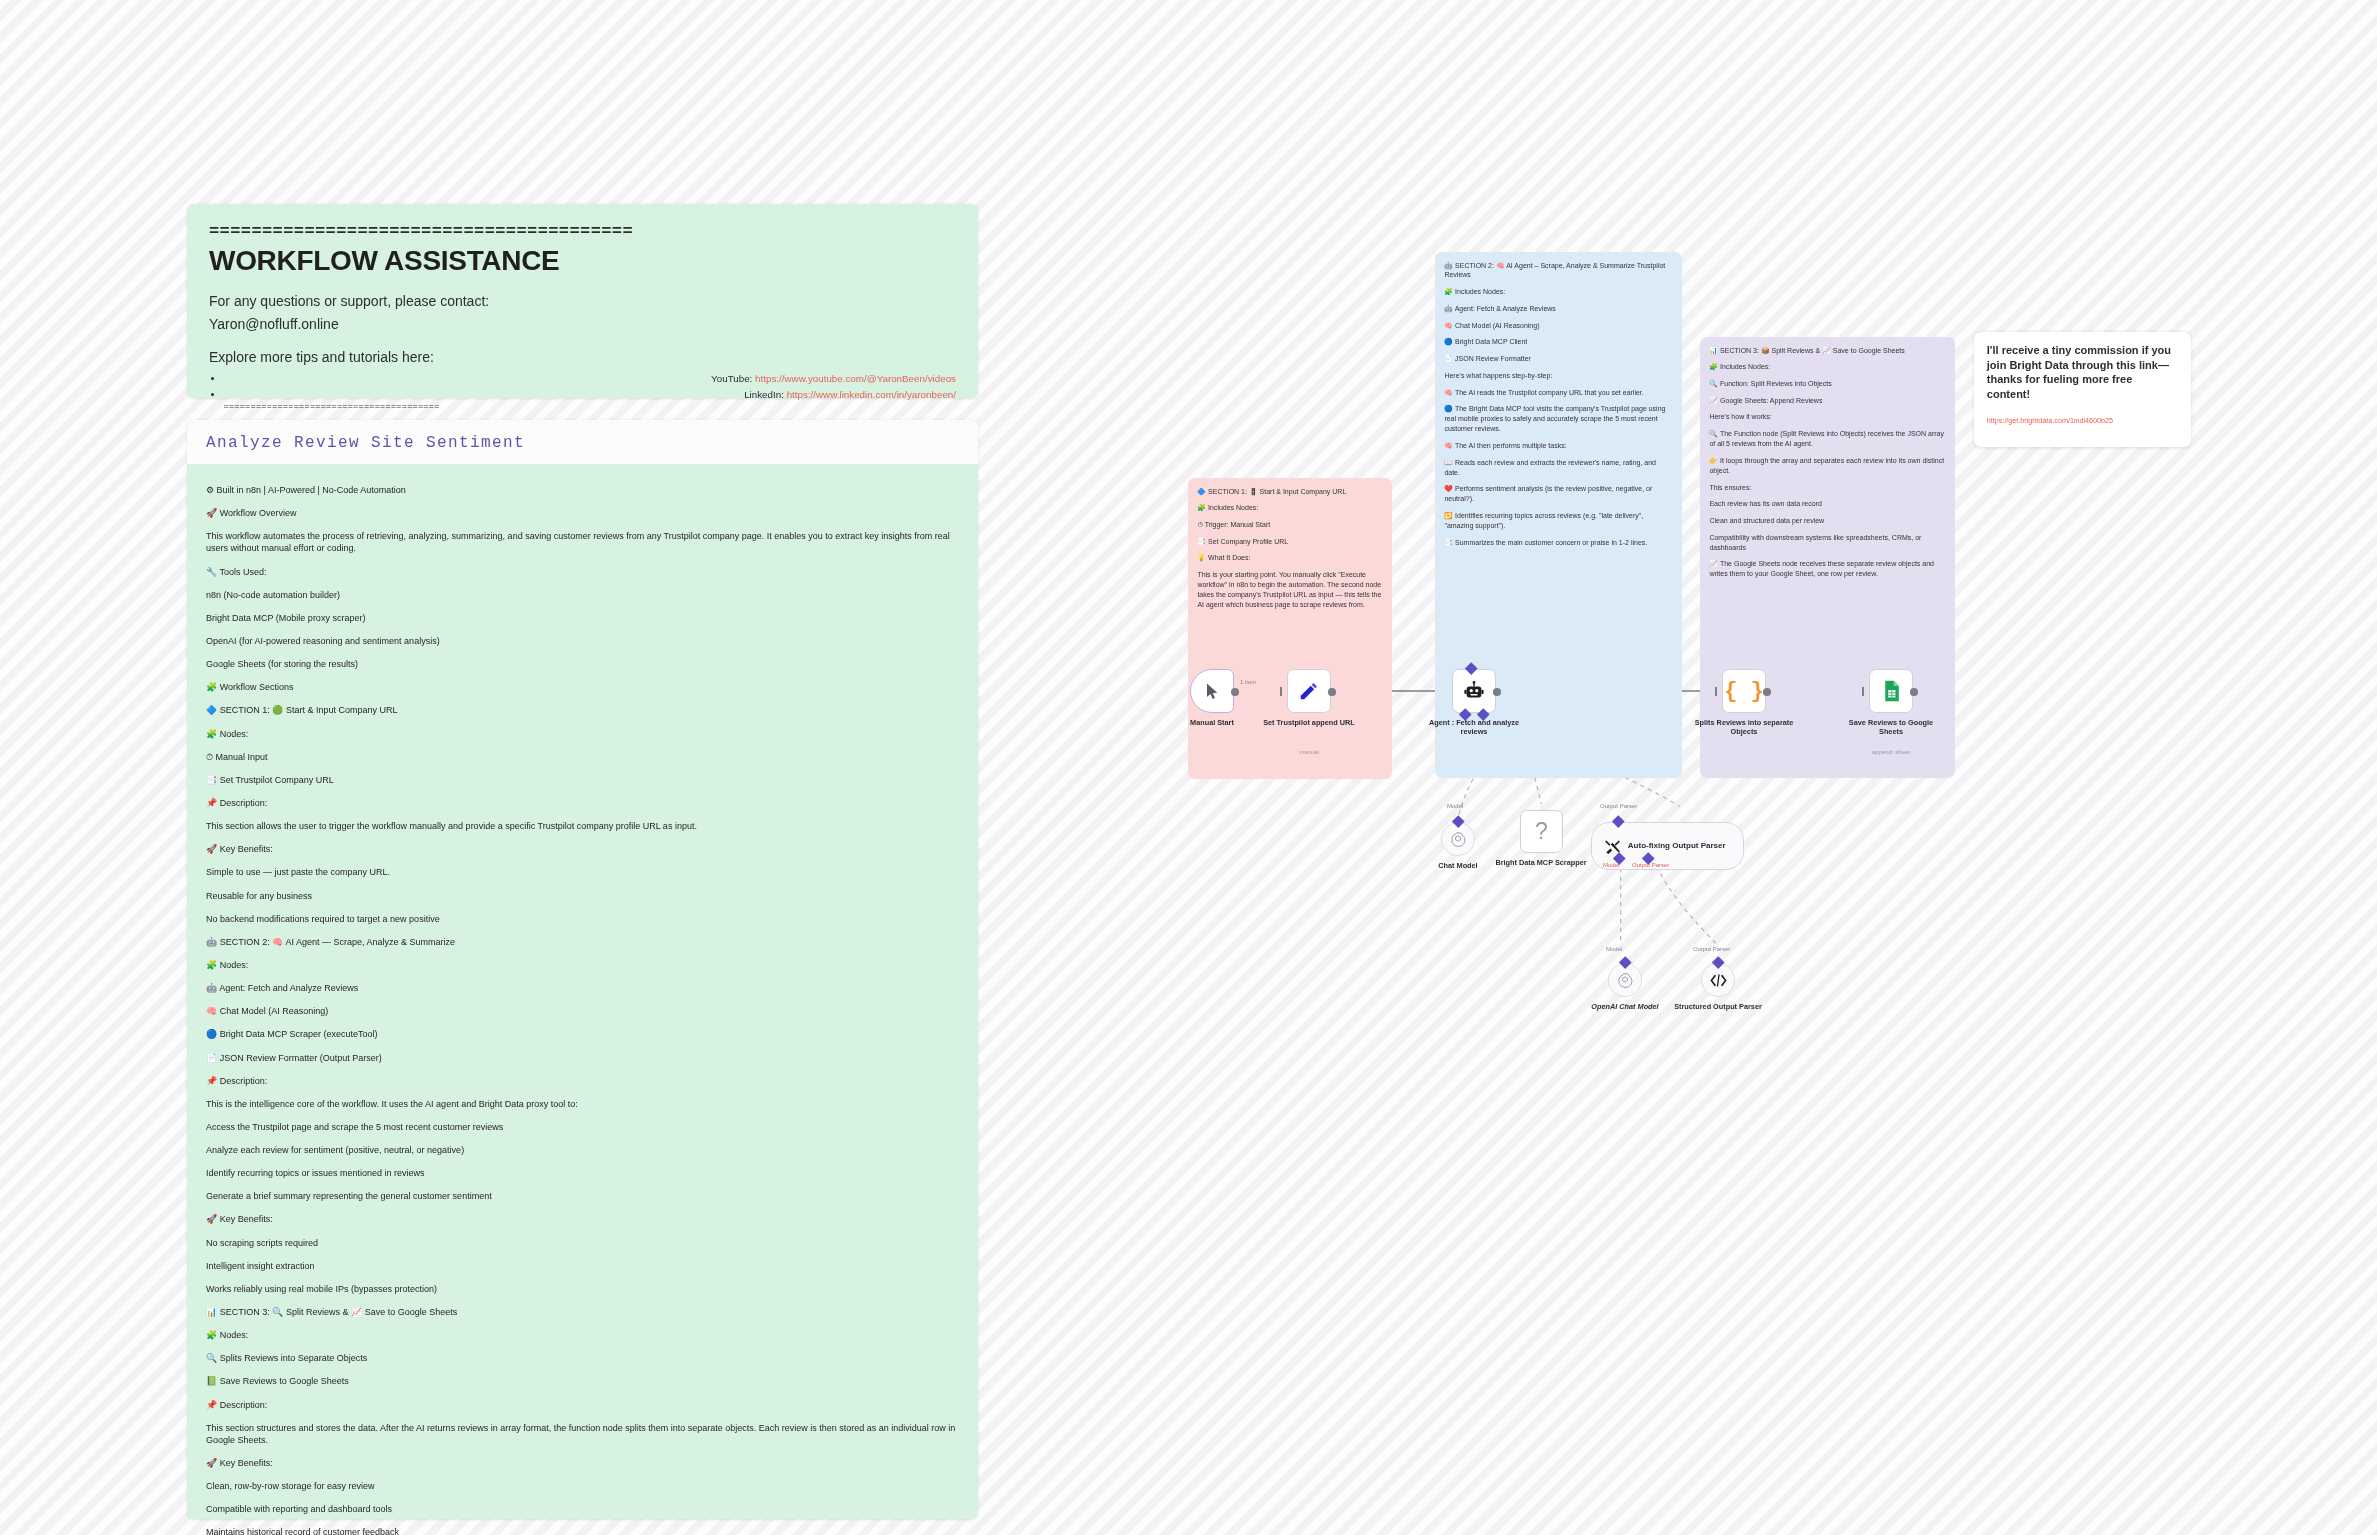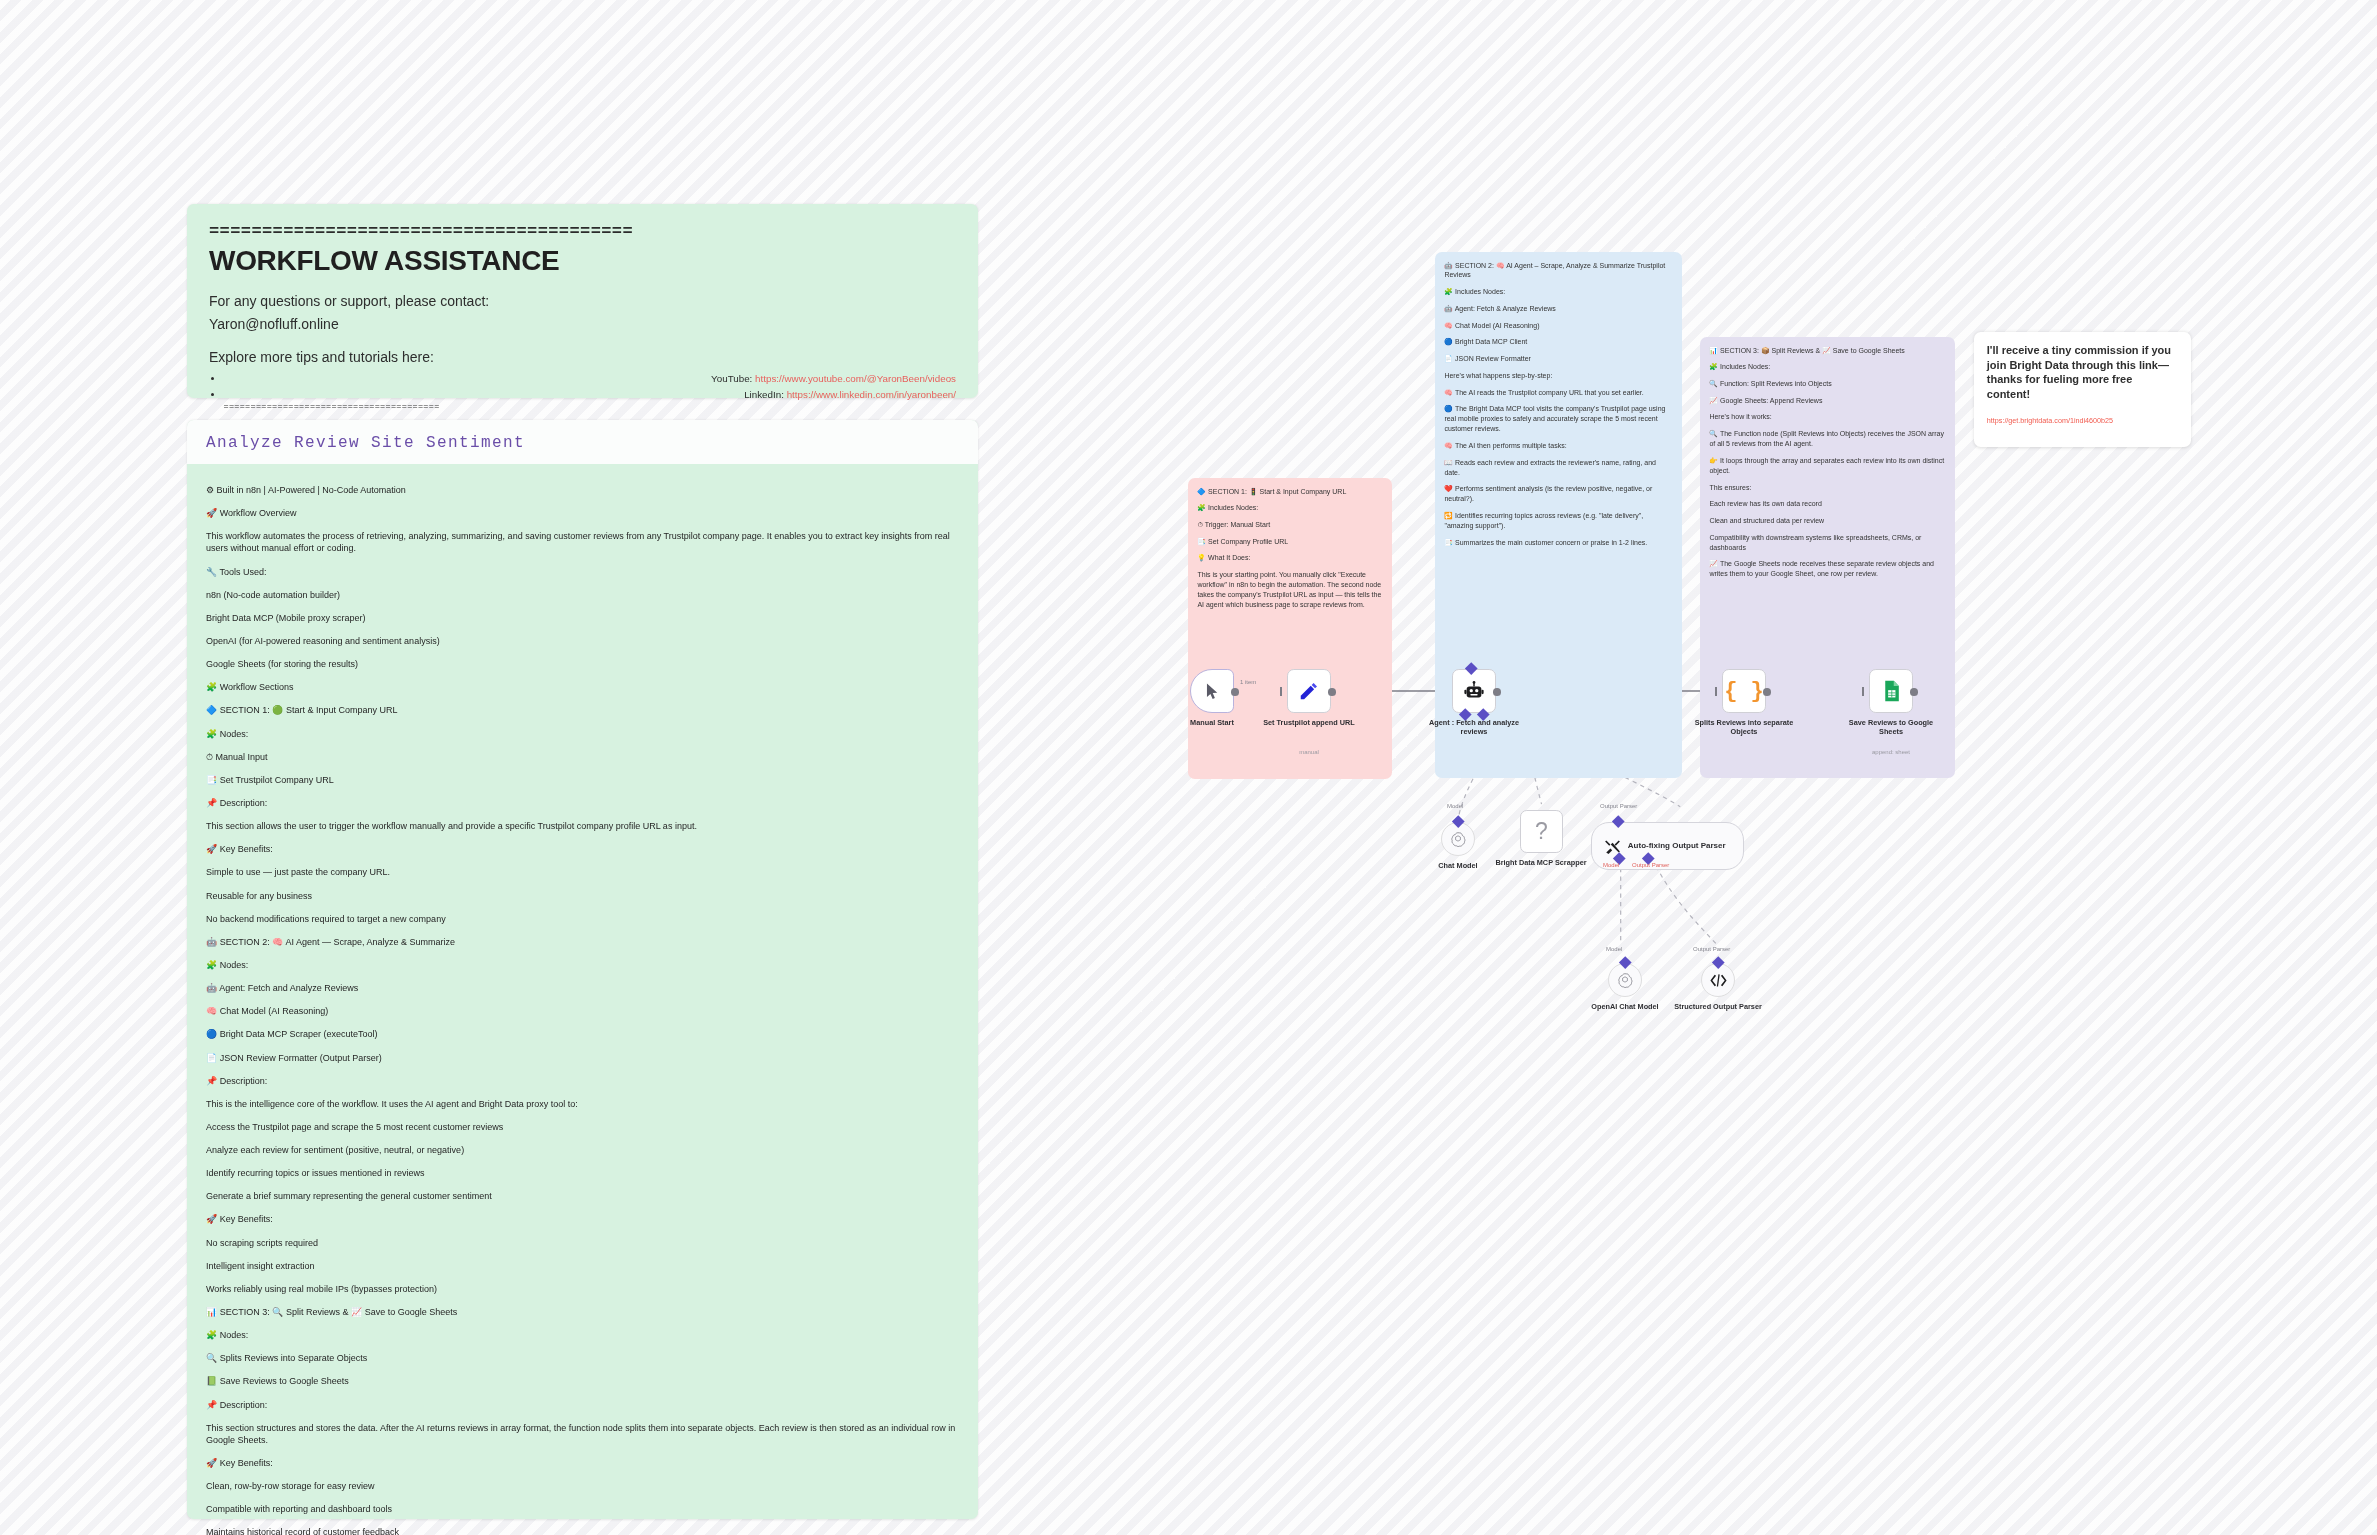--- a/index.html
+++ b/index.html
@@ -161,21 +161,21 @@
         <p class="ln">🧩 Workflow Sections</p>
         <p class="ln">🔷 SECTION 1: 🟢 Start &amp; Input Company URL</p>
         <p class="ln">🧩 Nodes:</p>
         <p class="ln">⏱ Manual Input</p>
         <p class="ln">📑 Set Trustpilot Company URL</p>
         <p class="ln">📌 Description:</p>
         <p class="ln">This section allows the user to trigger the workflow manually and provide a specific Trustpilot company profile URL as input.</p>
         <p class="ln">🚀 Key Benefits:</p>
         <p class="ln">Simple to use — just paste the company URL.</p>
         <p class="ln">Reusable for any business</p>
-        <p class="ln">No backend modifications required to target a new company</p>
+        <p class="ln">No backend modifications required to target a new positive</p>
         <p class="ln">🤖 SECTION 2: 🧠 AI Agent — Scrape, Analyze &amp; Summarize</p>
         <p class="ln">🧩 Nodes:</p>
         <p class="ln">🤖 Agent: Fetch and Analyze Reviews</p>
         <p class="ln">🧠 Chat Model (AI Reasoning)</p>
         <p class="ln">🔵 Bright Data MCP Scraper (executeTool)</p>
         <p class="ln">📄 JSON Review Formatter (Output Parser)</p>
         <p class="ln">📌 Description:</p>
         <p class="ln">This is the intelligence core of the workflow. It uses the AI agent and Bright Data proxy tool to:</p>
         <p class="ln">Access the Trustpilot page and scrape the 5 most recent customer reviews</p>
         <p class="ln">Analyze each review for sentiment (positive, neutral, or negative)</p>
@@ -364,21 +364,21 @@
 
   <div class="conn-label" style="left:1606px;top:946px;">Model</div>
   <div class="node" style="left:1608px;top:963px;">
     <div class="diam" style="left:12.8px;top:-5.1px;"></div>
     <div class="circ">
       <svg width="16" height="16" viewBox="0 0 24 24">
         <path d="M12 2.6c-2 0-3.7 1.2-4.4 2.9-2 .2-3.6 1.8-3.8 3.8-1.2 1.4-1.4 3.4-.5 5.1-.6 1.9.1 3.9 1.7 5 .7 1.9 2.6 3 4.6 2.8 1.4 1.2 3.4 1.4 5 .5 1.9.3 3.8-.7 4.6-2.5 1.7-.7 2.7-2.4 2.6-4.2.9-1.5.8-3.4-.2-4.8.1-2-1.1-3.8-3-4.4C17.8 3.6 15.9 2.5 14 2.8c-.6-.1-1.3-.2-2-.2z" fill="none" stroke="#73737d" stroke-width="1.1"></path>
         <path d="M8.4 9.2l3.6-2 3.6 2v4l-3.6 2-3.6-2z" fill="none" stroke="#73737d" stroke-width="1"></path>
       </svg>
     </div>
-    <div class="nlabel" style="left:17px;top:39px;">OpenAI Chat Model</div>
+    <div class="nlabel" style="left:17px;top:39px;font-style:italic;">OpenAI Chat Model</div>
   </div>
 
   <div class="conn-label" style="left:1693px;top:946px;">Output Parser</div>
   <div class="node" style="left:1701px;top:963px;">
     <div class="diam" style="left:12.8px;top:-5.1px;"></div>
     <div class="circ">
       <svg width="17" height="17" viewBox="0 0 24 24">
         <path d="M8.6 5.4 L3.3 12 L8.6 18.6 L6.6 20 L0.6 12 L6.6 4 Z" fill="#1d1d1f"></path>
         <path d="M15.4 5.4 L20.7 12 L15.4 18.6 L17.4 20 L23.4 12 L17.4 4 Z" fill="#1d1d1f"></path>
         <path d="M13.7 3.6 L11.4 20.6 L9.6 20.3 L11.9 3.3 Z" fill="#1d1d1f"></path>

